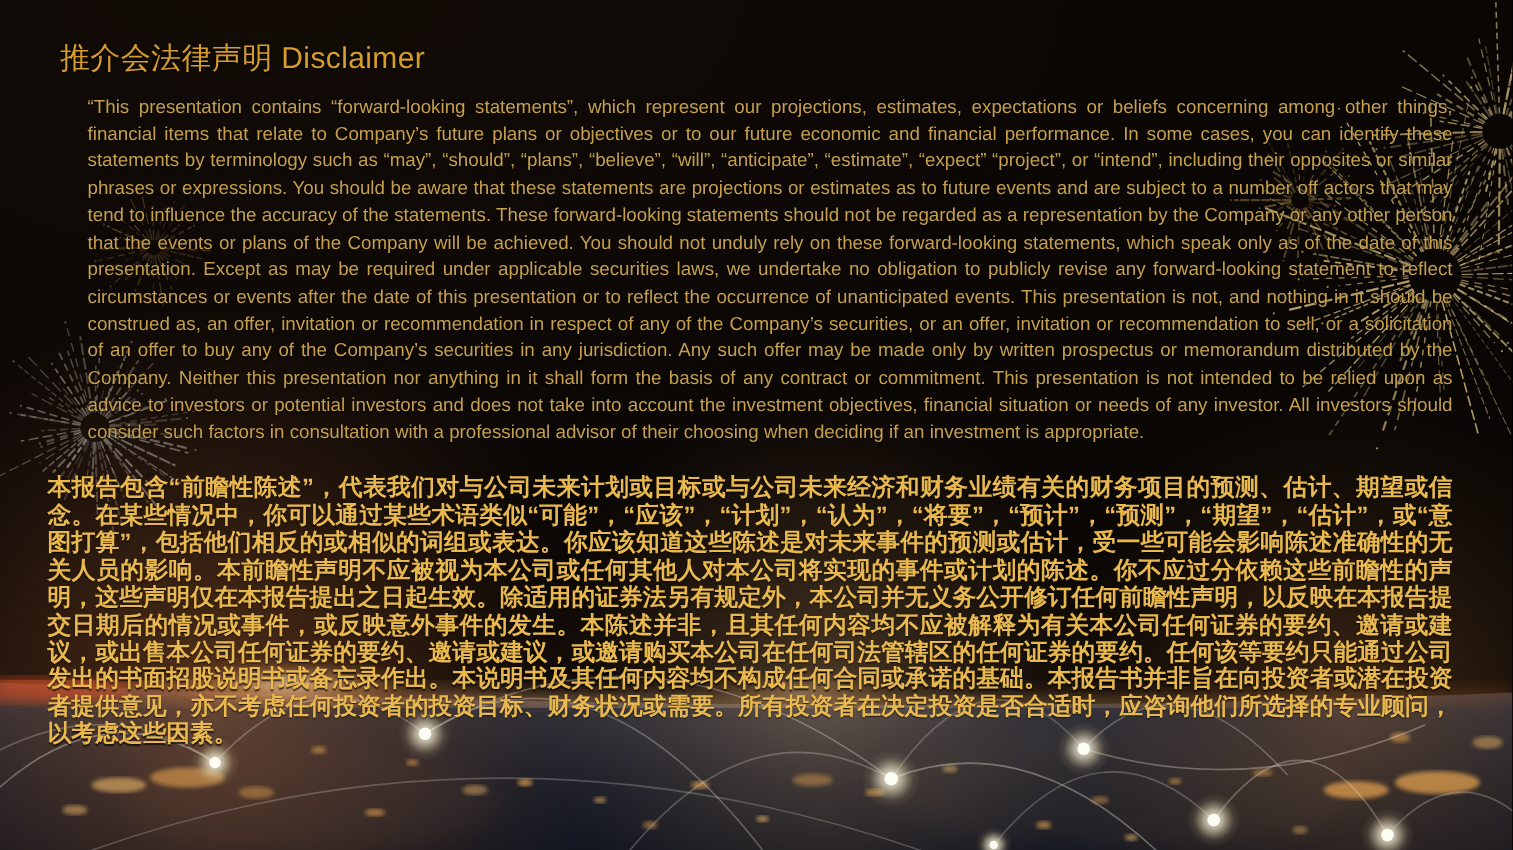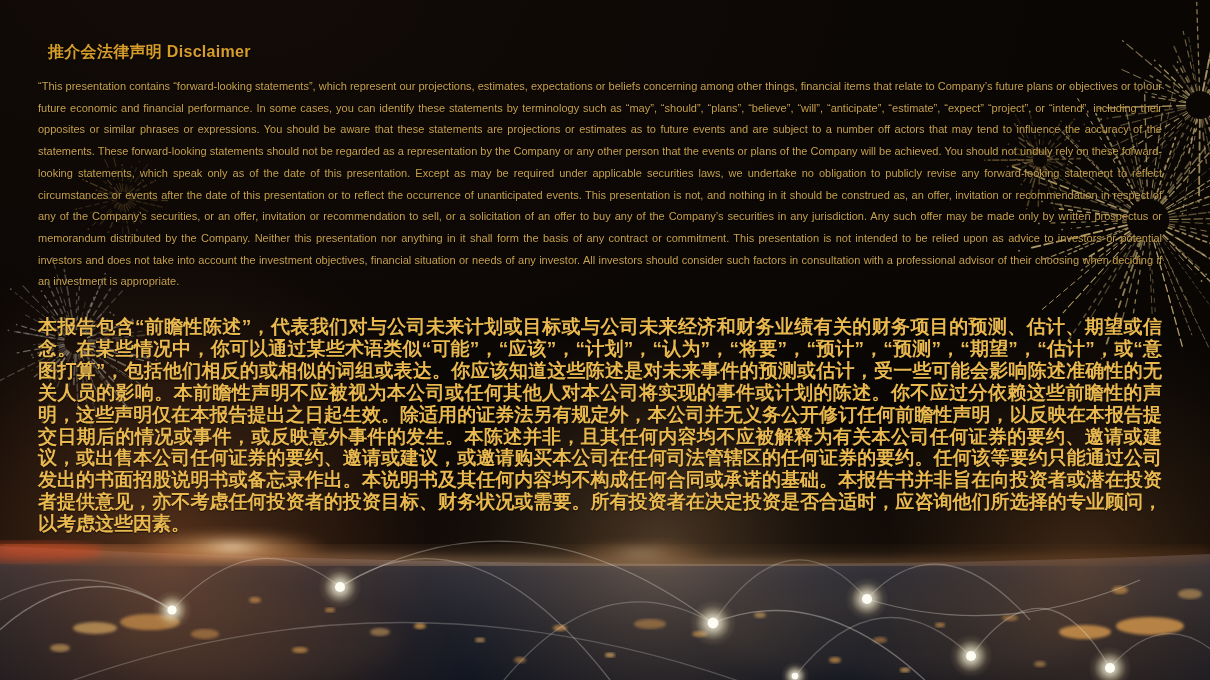--- a/index.html
+++ b/index.html
@@ -5,30 +5,31 @@
   html,body{margin:0;padding:0;background:#000;}
   .slide{
     position:relative;width:1210px;height:680px;overflow:hidden;
     background:radial-gradient(1500px 950px at 18% -5%, #130c07 0%, #0b0705 45%, #070503 100%);
     font-family:"Liberation Sans",sans-serif;
   }
   .bg-art{position:absolute;left:0;top:0;width:1210px;height:680px;}
   .content{position:absolute;left:38px;top:30px;width:1124px;}
   .title{
     font-family:"Liberation Sans",sans-serif;
-    font-size:16px;font-weight:bold;letter-spacing:.3px;
+    font-size:24px;font-weight:normal;letter-spacing:.3px;
     color:var(--title-text,#d79d2b);
-    margin:12px 0 13px 10px;
+    margin:0 0 13px 10px;
     text-shadow:0 1px 2px rgba(0,0,0,.85);
   }
   .para{margin:0;text-align:justify;}
   .en{
-    font-size:11px;line-height:21.7px;font-weight:400;
+    font-size:15px;line-height:21.7px;font-weight:400;
     color:var(--english-text,#c6a04c);
     text-shadow:0 1px 1px rgba(0,0,0,.7);
+    margin-left:32px;
   }
   .zh{
     margin-top:23px;
     font-size:19px;line-height:21.9px;font-weight:600;
     color:var(--chinese-text,#e9b94f);
     text-shadow:0 1px 1px rgba(0,0,0,.7);
   }
 </style>
 </head>
 <body>

